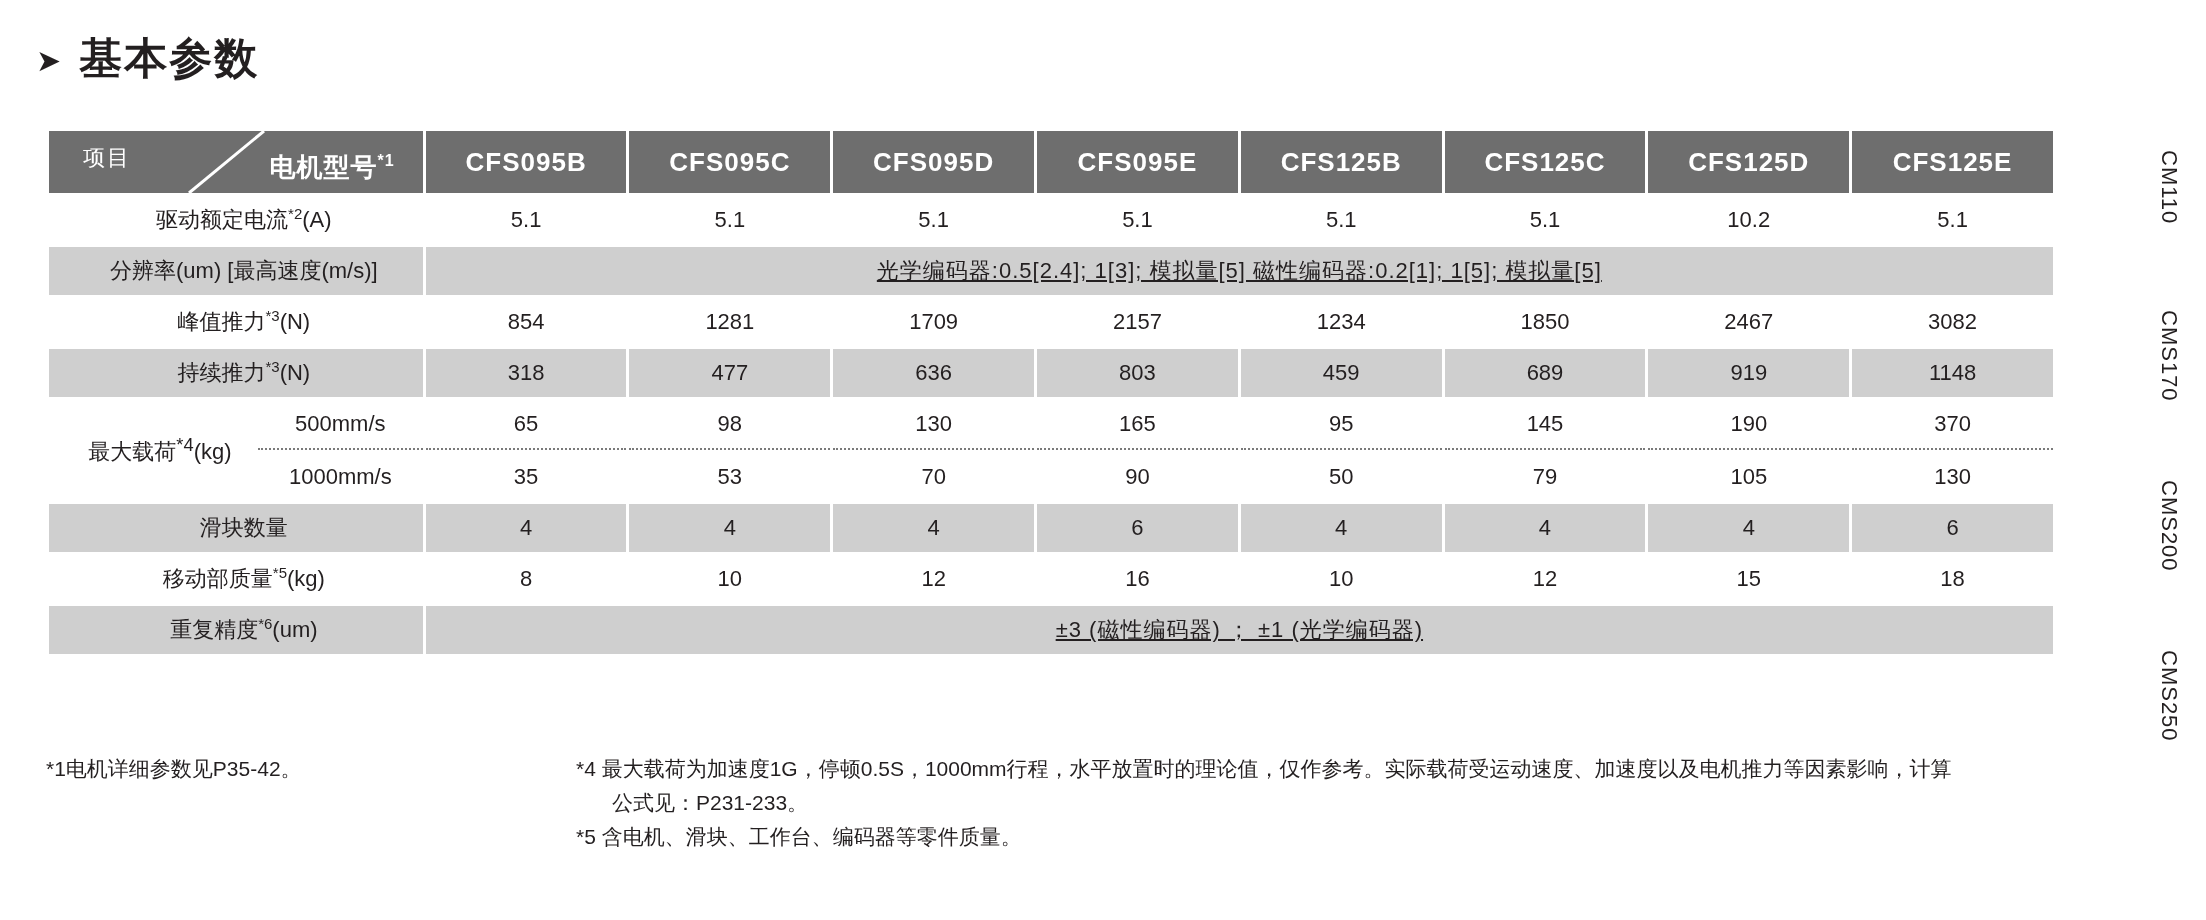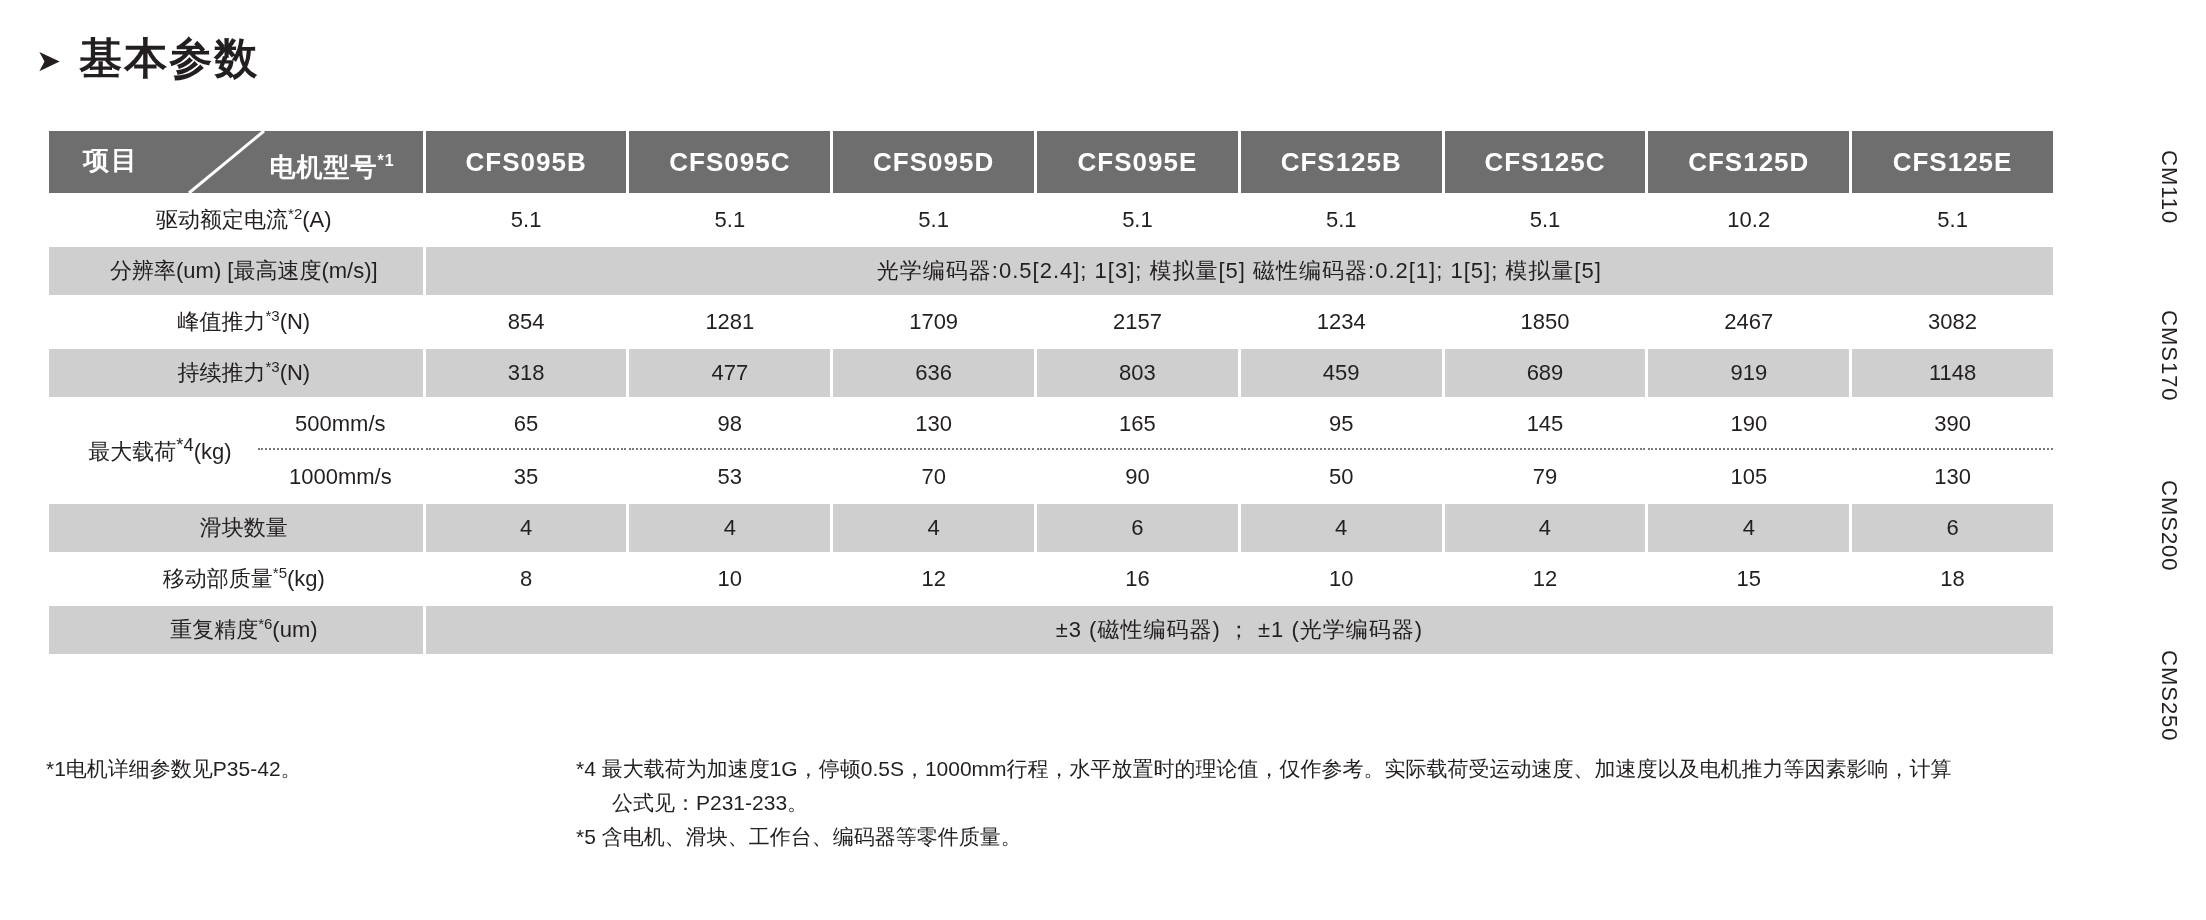--- a/index.html
+++ b/index.html
@@ -87,22 +87,22 @@
   .hdr-corner .diag {
     position: absolute;
     left: 0; top: 0; right: 0; bottom: 0;
     overflow: hidden;
   }
   .hdr-corner .diag svg { display: block; }
   .hdr-corner .lbl-left {
     position: absolute;
     left: 34px;
     top: 12px;
-    font-size: 26px;
-    font-weight: bold;
+    font-size: 22px;
+    font-weight: normal;
     letter-spacing: 2px;
     color: #ffffff;
   }
   .hdr-corner .lbl-right {
     position: absolute;
     right: 28px;
     bottom: 8px;
     font-size: 26px;
     font-weight: bold;
     letter-spacing: 1px;
@@ -128,20 +128,21 @@
 
   .sub-cell {
     background: #ffffff;
     font-size: 23px;
     text-align: center;
   }
   .merged-note {
     font-size: 23px;
     text-align: center;
     letter-spacing: 1px;
+    text-decoration: underline;
   }
 
   
   .dotline {
     border-bottom: 2px dotted #7a7a7a;
   }
   .grp-label {
     background: #ffffff;
     text-align: left;
     padding-left: 16px !important;
@@ -282,21 +283,21 @@
       <tr>
         <td class="grp-label" rowspan="2"><span>最大载荷</span><sup>*4</sup><span>(kg)</span></td>
         <td class="sub-cell dotline">500mm/s</td>
         <td class="dotline">65</td>
         <td class="dotline">98</td>
         <td class="dotline">130</td>
         <td class="dotline">165</td>
         <td class="dotline">95</td>
         <td class="dotline">145</td>
         <td class="dotline">190</td>
-        <td class="dotline">390</td>
+        <td class="dotline">370</td>
       </tr>
 
       <tr>
         <td class="sub-cell">1000mm/s</td>
         <td>35</td>
         <td>53</td>
         <td>70</td>
         <td>90</td>
         <td>50</td>
         <td>79</td>

